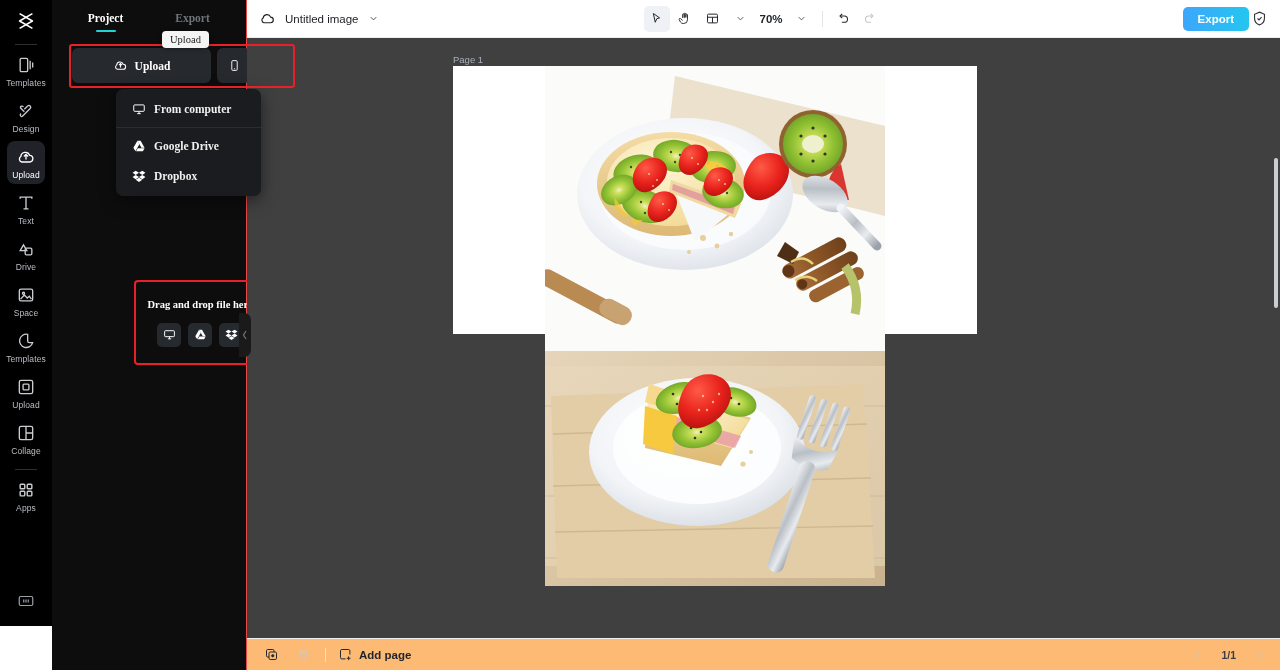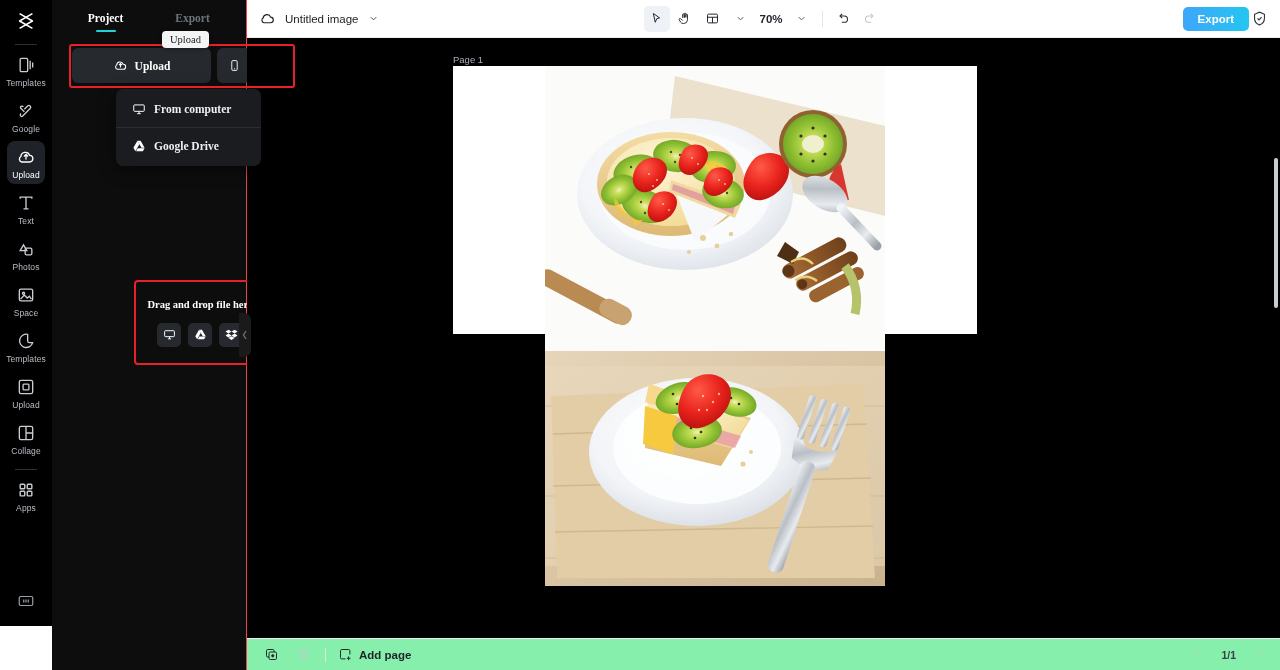--- a/index.html
+++ b/index.html
@@ -154,42 +154,42 @@
     margin-left: auto; display: flex; align-items: center; gap: 2px;
   }
   .btn-export {
     height: 24px; padding: 0 15px; border-radius: 5px; border: none;
     background: linear-gradient(90deg,#3da6fb 0%, #24c6f0 100%);
     color: #fff; font-size: 11.5px; font-weight: bold; cursor: pointer;
     font-family: "Liberation Sans", sans-serif;
   }
 
   .canvas-area {
-    flex: 1; background: #000000; position: relative; overflow: hidden;
+    flex: 1; background: #404040; position: relative; overflow: hidden;
   }
   .page-label {
     position: absolute; left: 206px; top: 16px;
     font-size: 9.5px; color: #a9b0b8;
   }
   .page-sheet {
     position: absolute; left: 206px; top: 28px;
     width: 524px; height: 268px; background: #fff;
   }
   .photo {
     position: absolute; left: 92px; top: 0px; width: 340px; height: 520px;
     overflow: hidden;
   }
   .photo svg { display:block; width:340px; height:520px; }
   .scroll-v {
     position: absolute; right: 2px; top: 120px; width: 4px; height: 150px;
     background: #c9ced4; border-radius: 3px;
   }
 
   .bottombar {
-    height: 32px; background: #86efac; border-top: 1px solid #eceef1;
+    height: 32px; background: #fdba74; border-top: 1px solid #eceef1;
     display: flex; align-items: center; padding: 0 14px; gap: 12px;
     flex: 0 0 32px;
   }
   .bb-btn {
     width: 20px; height: 20px; display: flex; align-items: center;
     justify-content: center; cursor: pointer; color: #24282e;
   }
   .bb-btn.dim { color: #c6cad0; }
   .bb-div { width: 1px; height: 14px; background: #e1e4e8; }
   .add-page {
@@ -222,21 +222,21 @@
           <path d="M17 7v10M20 9v6"></path>
       </svg>
       <span class="rail-label">Templates</span>
     </div>
 
     <div class="rail-item">
       <svg class="rail-ico" viewBox="0 0 24 24" fill="none" stroke="currentColor" stroke-width="1.6">
         <path d="M6 15c-2 2 0 5 2 3l9-9c2-2-1-5-3-3l-4 4"></path>
           <path d="M9 7c-2-2-5 0-3 2l4 4"></path>
       </svg>
-      <span class="rail-label">Google</span>
+      <span class="rail-label">Design</span>
     </div>
 
     <div class="rail-item active">
       <svg class="rail-ico" viewBox="0 0 24 24" fill="none" stroke="currentColor" stroke-width="1.6">
         <path d="M7 18h9a4 4 0 0 0 .4-8 5.5 5.5 0 0 0-10.6 1.4A3.6 3.6 0 0 0 7 18z"></path>
         <path d="M12 15V9M9.5 11.3 12 8.8l2.5 2.5"></path>
       </svg>
       <span class="rail-label">Upload</span>
     </div>
 
@@ -245,21 +245,21 @@
         <path d="M5 7V5h14v2M12 5v14M9 19h6"></path>
       </svg>
       <span class="rail-label">Text</span>
     </div>
 
     <div class="rail-item">
       <svg class="rail-ico" viewBox="0 0 24 24" fill="none" stroke="currentColor" stroke-width="1.6">
         <path d="M5 14l4-7 4 7z"></path>
           <rect x="11" y="11" width="8" height="8" rx="1.5"></rect>
       </svg>
-      <span class="rail-label">Photos</span>
+      <span class="rail-label">Drive</span>
     </div>
 
     <div class="rail-item">
       <svg class="rail-ico" viewBox="0 0 24 24" fill="none" stroke="currentColor" stroke-width="1.6">
         <rect x="4" y="5" width="16" height="14" rx="2"></rect>
         <circle cx="9" cy="10" r="1.3"></circle>
           <path d="M5.5 17l4.5-5 3.5 3.6 2.5-2.2 2.5 3.6"></path>
       </svg>
       <span class="rail-label">Space</span>
     </div>
@@ -347,20 +347,30 @@
         <span>From computer</span>
       </div>
       <div class="menu-div"></div>
       <div class="menu-item">
         <svg width="14" height="14" viewBox="0 0 24 24" fill="#fff">
           <path d="M9.3 3.2 2.4 15.1l3.4 5.7 6.9-11.9z"></path>
           <path d="M14.7 3.2H9.3l6.9 11.9h5.4z"></path>
           <path d="M7 20.8h11.6l2.9-5.1H9.9z"></path>
         </svg>
         <span>Google Drive</span>
+      </div>
+      <div class="menu-item">
+        <svg width="14" height="14" viewBox="0 0 24 24" fill="#fff">
+          <path d="M6.3 3 1 6.6l5.3 3.6L12 6.6z"></path>
+            <path d="M17.7 3 12 6.6l5.7 3.6L23 6.6z"></path>
+          <path d="M1 13.8l5.3 3.6L12 13.8 6.3 10.2z"></path>
+            <path d="M23 13.8l-5.3-3.6L12 13.8l5.7 3.6z"></path>
+          <path d="M6.4 18.6 12 15l5.6 3.6L12 22.2z"></path>
+        </svg>
+        <span>Dropbox</span>
       </div>
     </div>
 
     <div class="drop-zone">
       <div class="drop-text">Drag and drop file here</div>
       <div class="drop-btns">
         <div class="drop-btn">
           <svg width="13" height="13" viewBox="0 0 24 24" fill="none" stroke="#fff" stroke-width="1.8">
             <rect x="3" y="5" width="18" height="11" rx="1.5"></rect>
               <path d="M9 20h6M12 16v4"></path>

